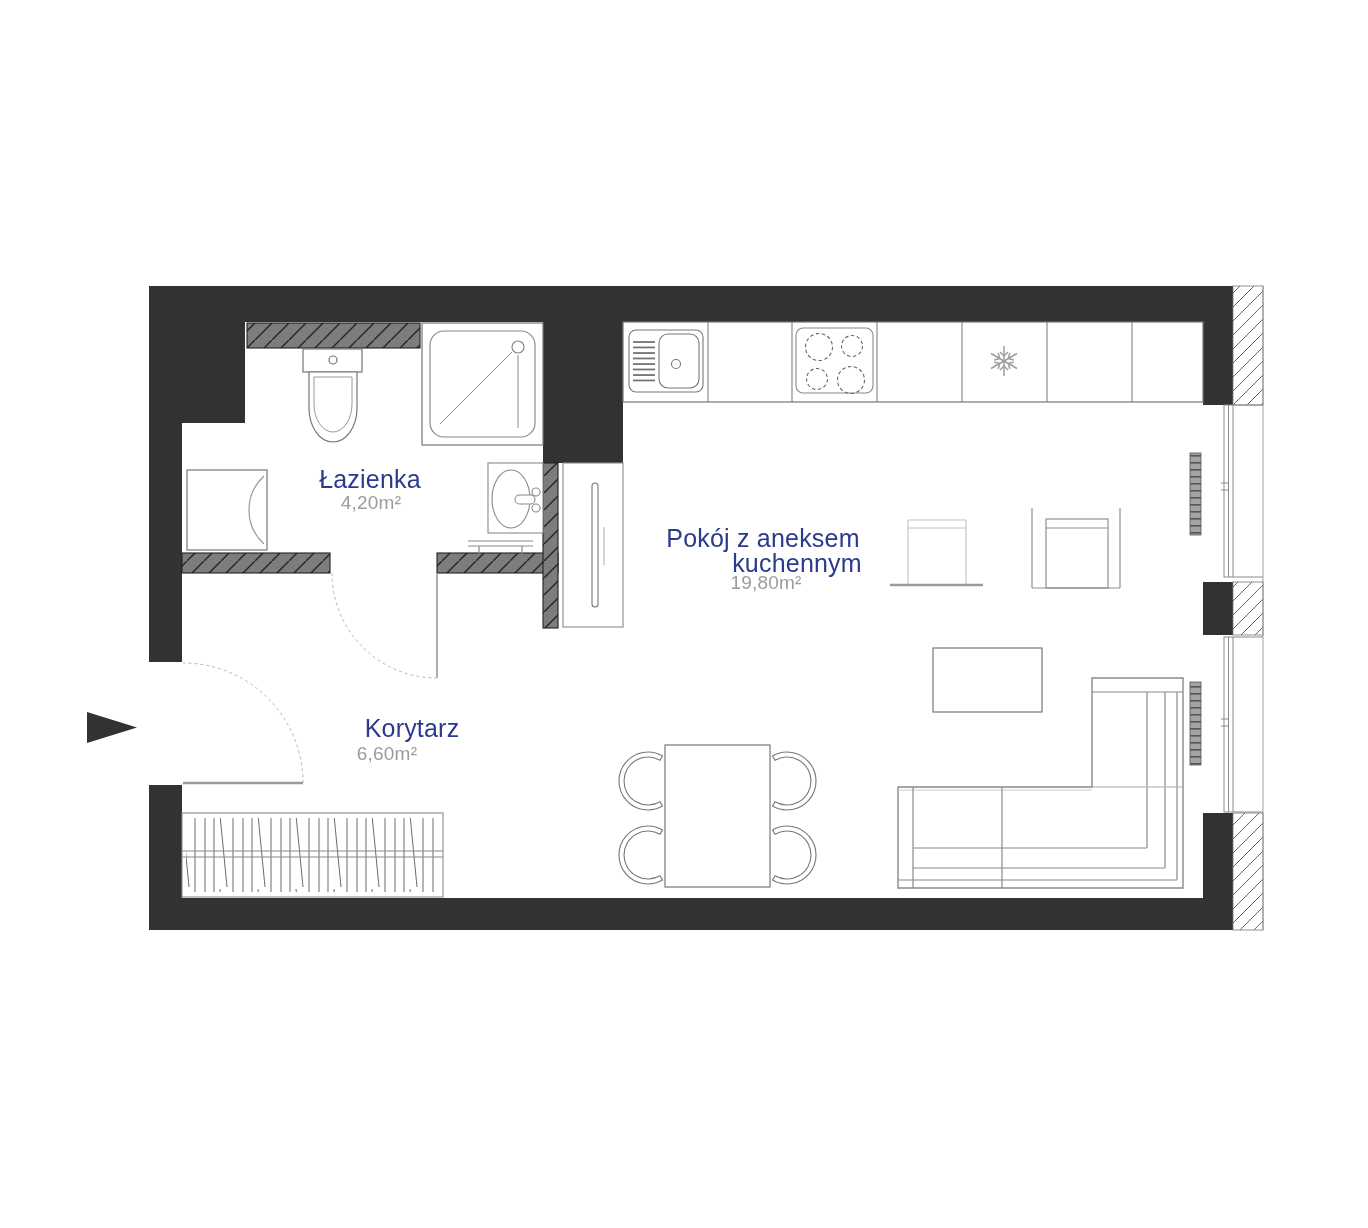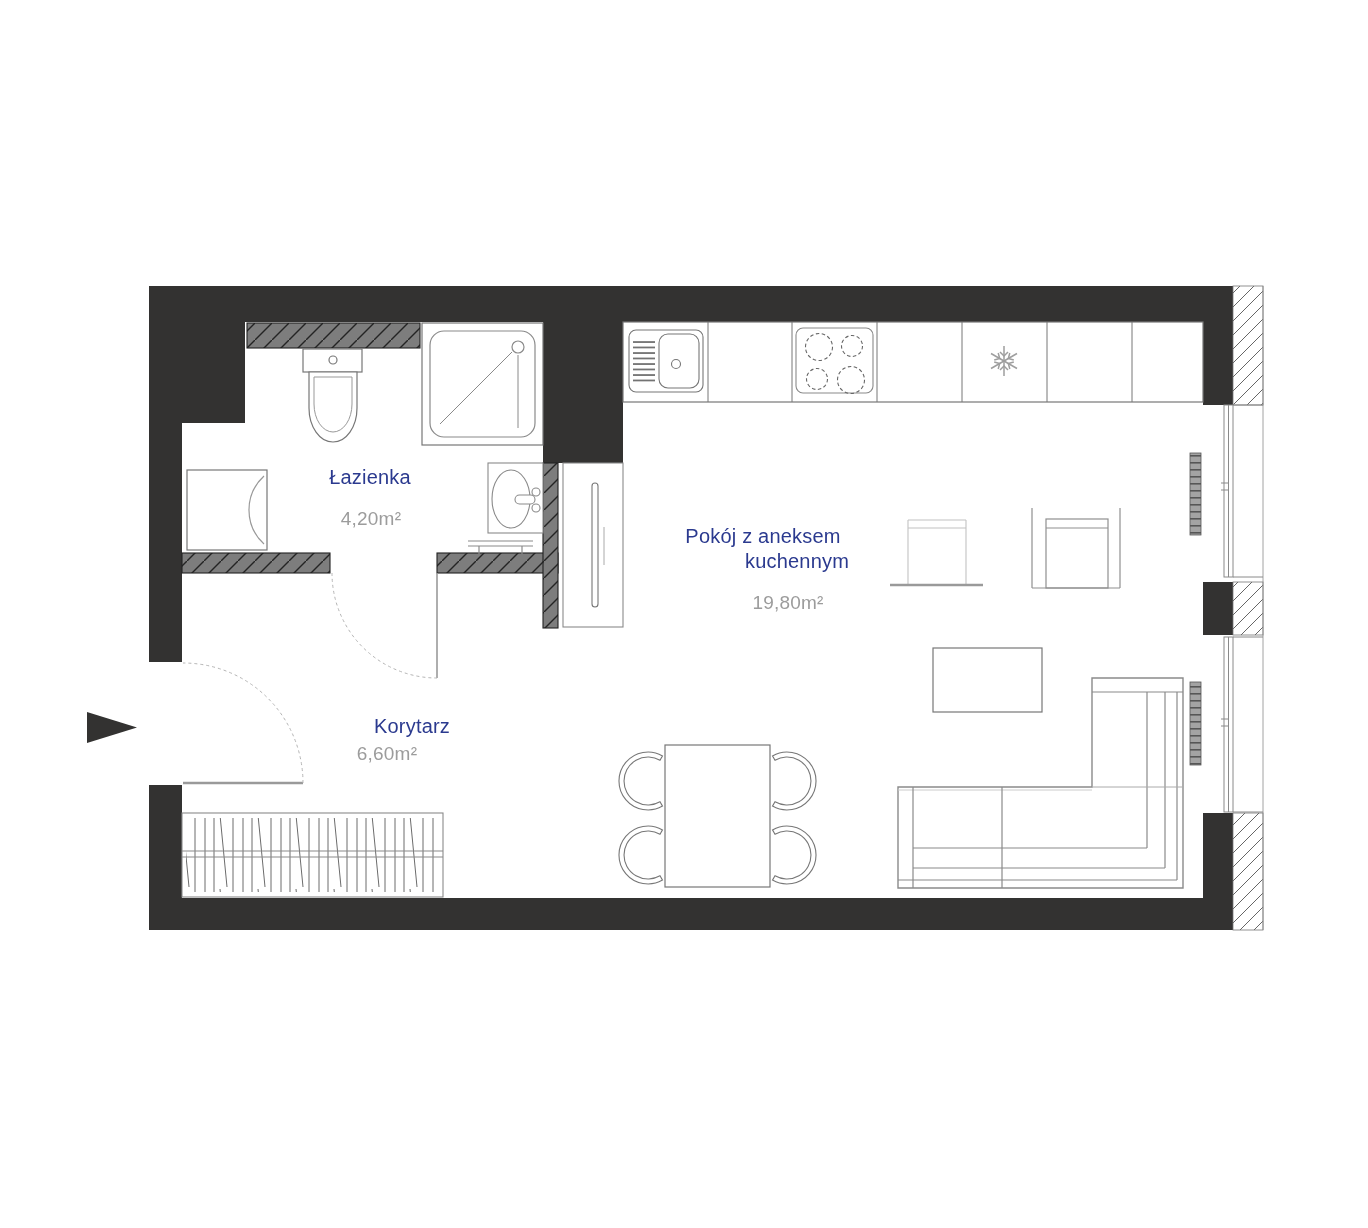--- a/index.html
+++ b/index.html
@@ -1,20 +1,20 @@
 <!DOCTYPE html>
 <html><head>
 <meta charset="utf-8">
 <style>
   html,body{margin:0;padding:0;background:#ffffff;}
   .canvas{position:relative;width:1368px;height:1228px;background:#ffffff;overflow:hidden;
           font-family:"Liberation Sans","DejaVu Sans",sans-serif;}
   .plan-svg{position:absolute;left:0;top:0;}
   .label{position:absolute;transform:translateX(-50%);white-space:nowrap;line-height:1;}
-  .room-name{color:#2b3a8f;font-size:20px;letter-spacing:.2px;}
+  .room-name{color:#2b3a8f;font-size:25px;letter-spacing:.2px;}
   .room-area{color:#9c9c9c;font-size:19px;letter-spacing:.2px;}
 </style>
 </head>
 <body>
 
 <div class="canvas">
 
 <svg class="plan-svg" width="1368" height="1228" viewBox="0 0 1368 1228">
   <defs>
     <pattern id="hatchWall" patternUnits="userSpaceOnUse" width="17" height="17">
@@ -225,22 +225,22 @@
 
   <g>
     <rect x="182" y="813" width="261" height="84" fill="#ffffff" stroke="#8a8a8a" stroke-width="1.1"></rect>
     <rect x="186" y="818" width="253" height="74" fill="url(#clothesPat)"></rect>
     <line x1="182" y1="851" x2="443" y2="851" stroke="#8a8a8a" stroke-width="1.2"></line>
     <line x1="182" y1="857" x2="443" y2="857" stroke="#8a8a8a" stroke-width="1.2"></line>
   </g>
 </svg>
 
 <div class="label room-name" style="left:370px;top:467px;">Łazienka</div>
-<div class="label room-area" style="left:371px;top:493px;margin-top:16px;">4,20m²</div>
+<div class="label room-area" style="left:371px;top:493px;">4,20m²</div>
 
 <div class="label room-name" style="left:763px;top:526px;">Pokój z aneksem</div>
 <div class="label room-name" style="left:789px;top:551px;padding-left:16px;">kuchennym</div>
-<div class="label room-area" style="left:788px;top:573px;margin-top:20px;">19,80m²</div>
+<div class="label room-area" style="left:766px;top:573px;">19,80m²</div>
 
 <div class="label room-name" style="left:412px;top:716px;">Korytarz</div>
 <div class="label room-area" style="left:387px;top:744px;">6,60m²</div>
 
 </div>
 
 </body></html>

